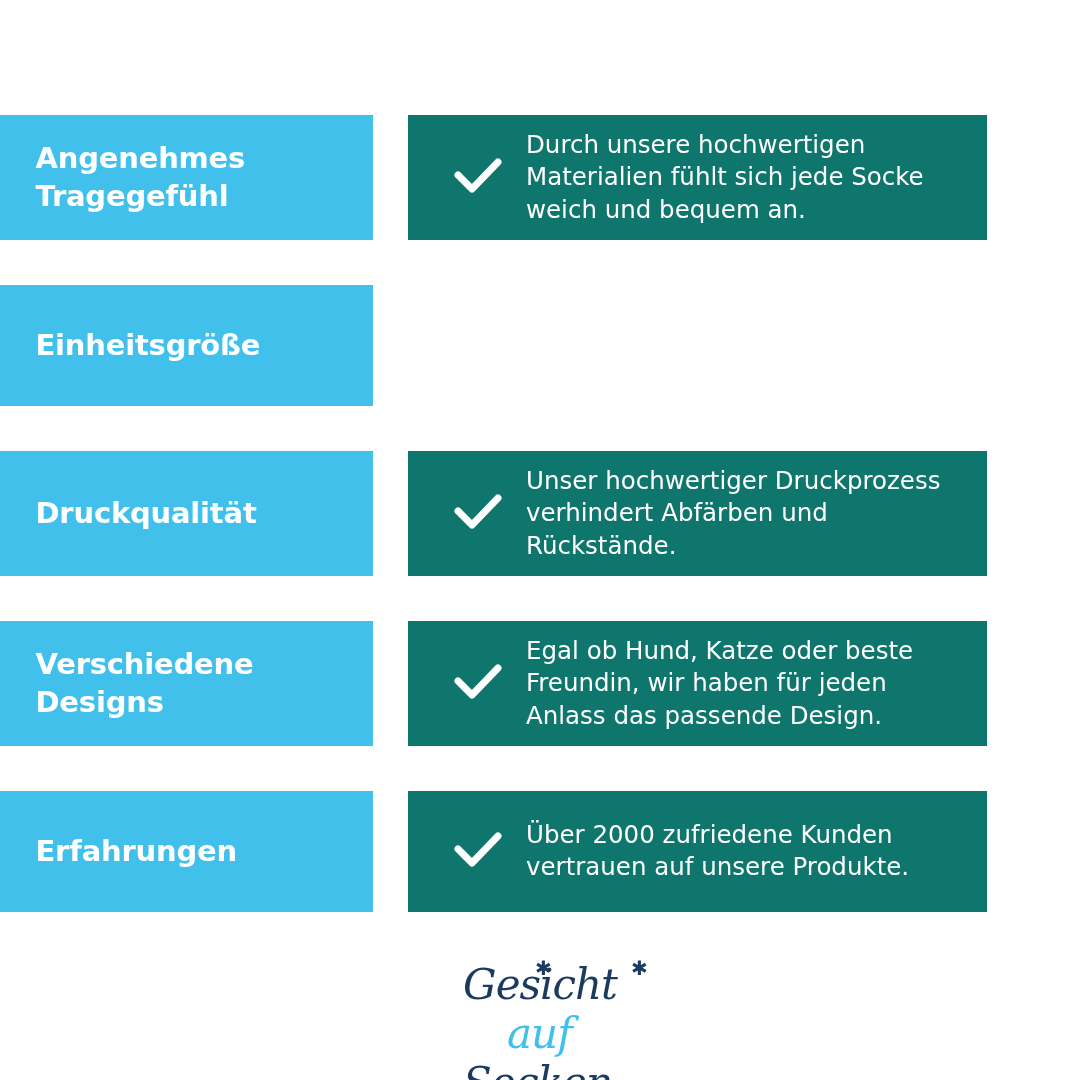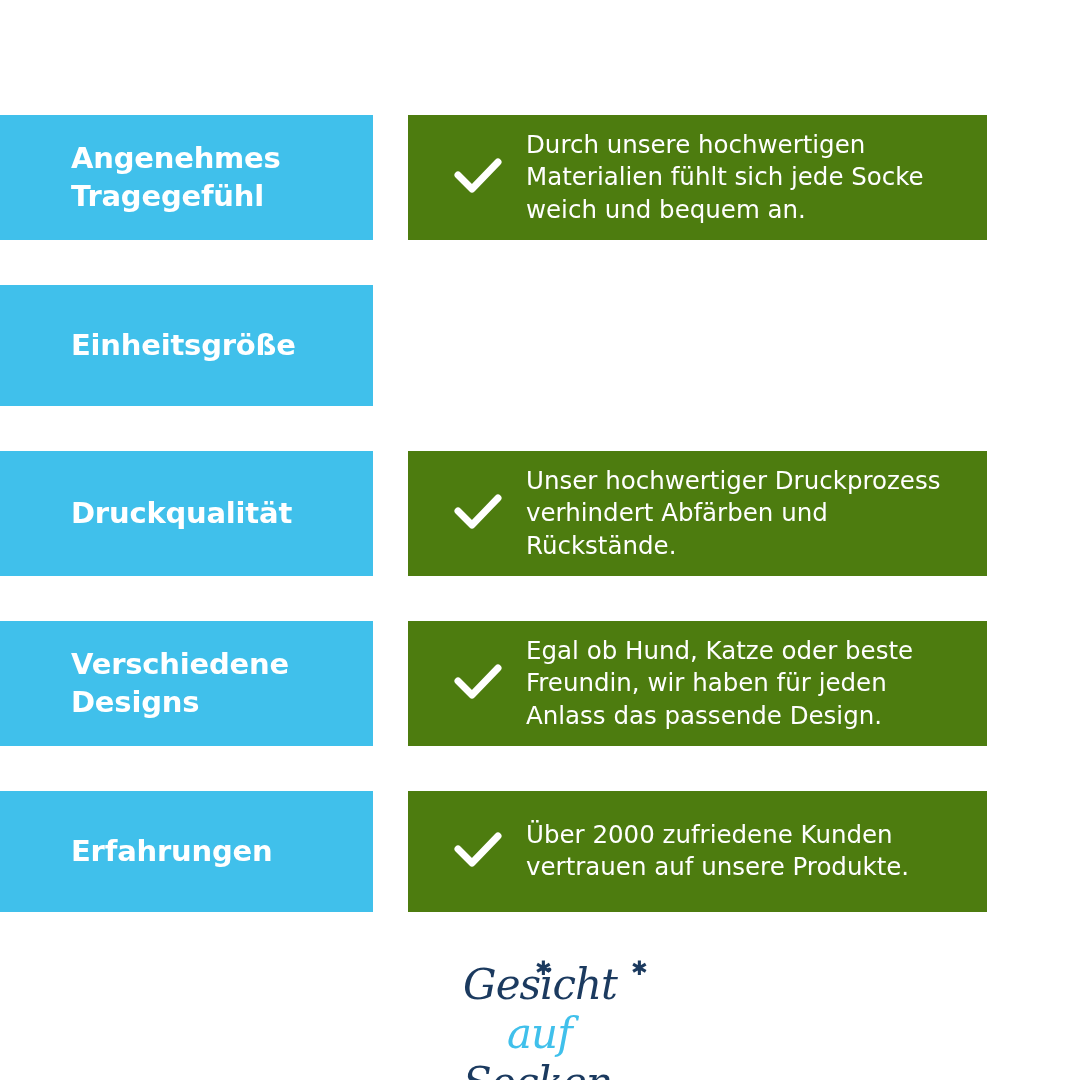--- a/index.html
+++ b/index.html
@@ -34,21 +34,21 @@
     align-items: stretch;
     margin-bottom: 45px;
   }
 
   .label-box {
     width: 373px;
     min-height: 121px;
     background: #40c0eb;
     display: flex;
     align-items: center;
-    justify-content: flex-end;
+    justify-content: center;
     box-sizing: border-box;
     padding: 10px 0 10px 0;
   }
 
   .label-text {
     color: #ffffff;
     font-size: 29px;
     font-weight: bold;
     line-height: 1.32;
     text-align: left;
@@ -56,21 +56,21 @@
     letter-spacing: -0.2px;
   }
 
   .spacer {
     width: 35px;
   }
 
   .desc-box {
     width: 579px;
     min-height: 121px;
-    background: #4d7c0f;
+    background: #0f766e;
     display: flex;
     align-items: center;
     box-sizing: border-box;
     padding: 14px 24px 14px 40px;
   }
 
   .check {
     flex: 0 0 auto;
     width: 60px;
     display: flex;

